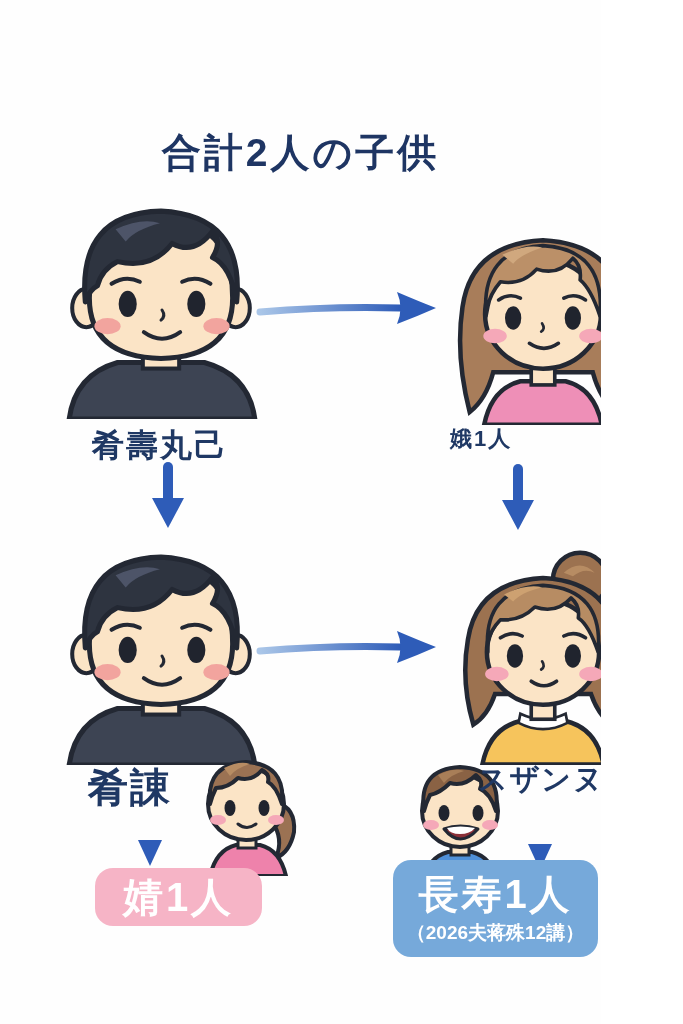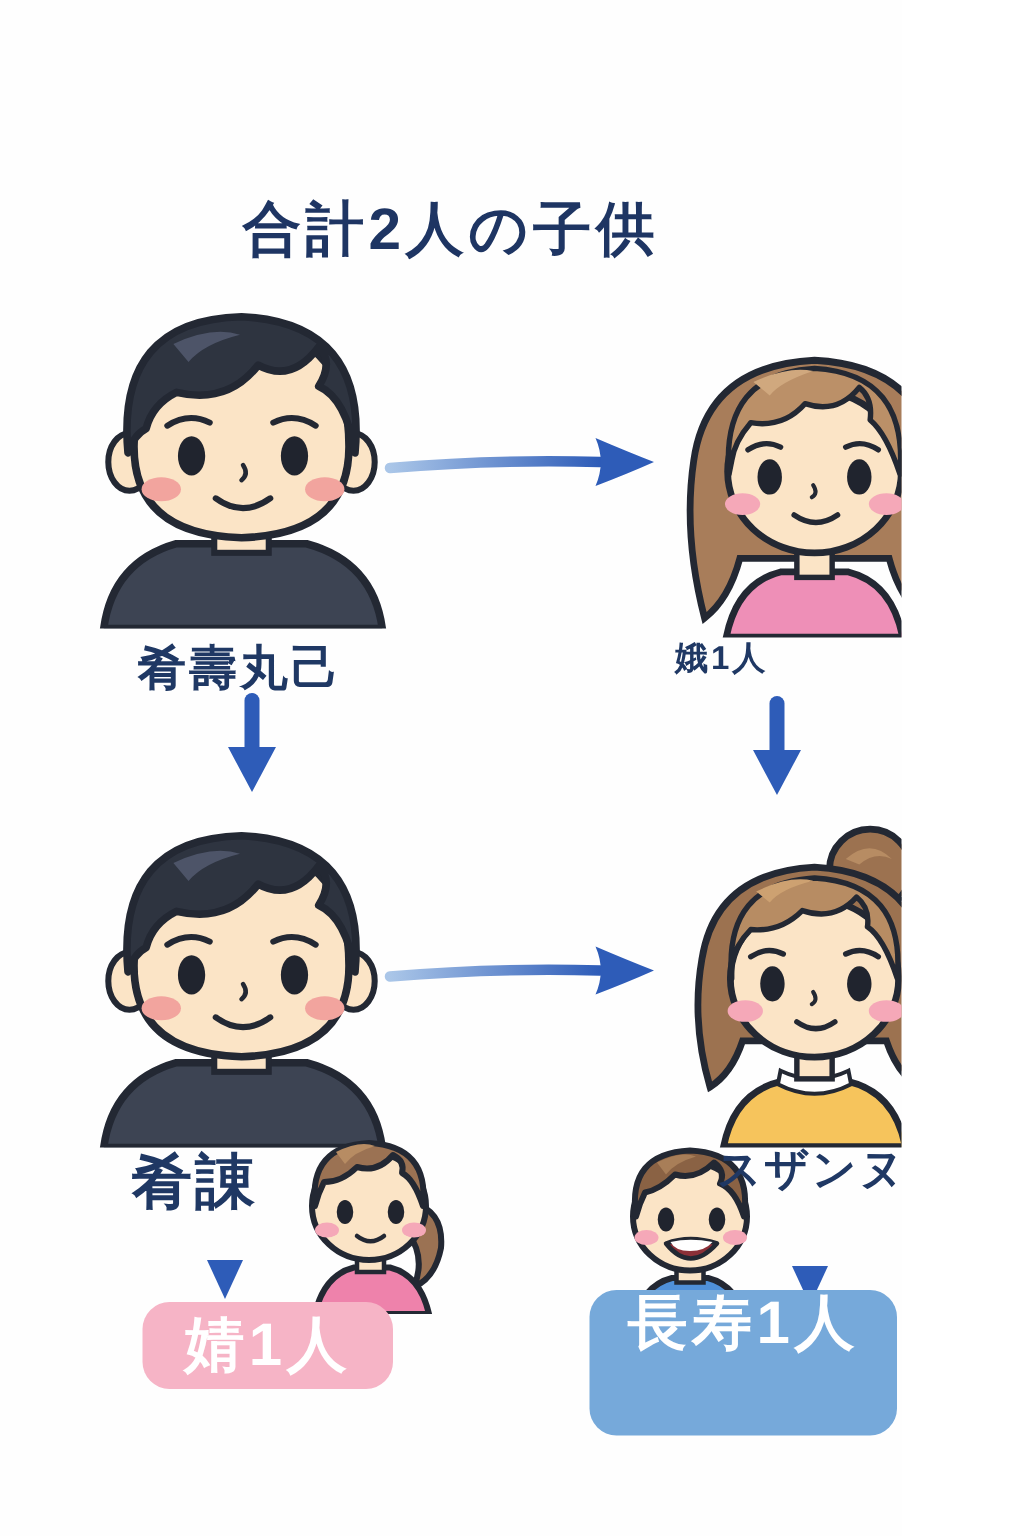--- a/index.html
+++ b/index.html
@@ -22,21 +22,21 @@
   .arrow{z-index:1;}
   .kid{z-index:2;}
   .badge{
     z-index:3;display:flex;align-items:center;justify-content:center;
     flex-direction:column;border-radius:18px;
     color:var(--badge-text,#fff);font-weight:800;
   }
   .badge .big{font-size:40px;letter-spacing:3px;line-height:1.1;}
   .badge .small{font-size:19px;letter-spacing:0px;margin-top:4px;white-space:nowrap;}
   .pink-badge{background:var(--pink-badge-bg,#f6b4c6);}
-  .blue-badge{background:var(--blue-badge-bg,#76a9da);justify-content:space-between;}
+  .blue-badge{background:var(--blue-badge-bg,#76a9da);}
   svg{display:block;}
 </style>
 </head>
 <body>
 
 <div class="stage">
 
   <div class="abs title">合計2人の子供</div>
 
   <svg class="abs avatar" style="left:55px;top:197px;width:212px;height:222px;" viewBox="0 0 210 220">
@@ -201,15 +201,16 @@
     <path d="M40 74 Q56 94 74 74 Q56 68 40 74 Z" fill="#8c3038" stroke="var(--outline)" stroke-width="3" stroke-linejoin="round"></path>
     <path d="M43 73 Q56 70 71 73 Q66 79 56 79 Q46 79 43 73 Z" fill="#ffffff"></path>
   </svg>
 
   <div class="abs badge pink-badge" style="left:95px;top:868px;width:167px;height:58px;">
     <div class="big">婧1人</div>
   </div>
 
   <div class="abs badge blue-badge" style="left:393px;top:860px;width:205px;height:97px;">
     <div class="big">長寿1人</div>
+    <div class="small">（2026夫蒋殊12講）</div>
   </div>
 
 </div>
 
 </body></html>

